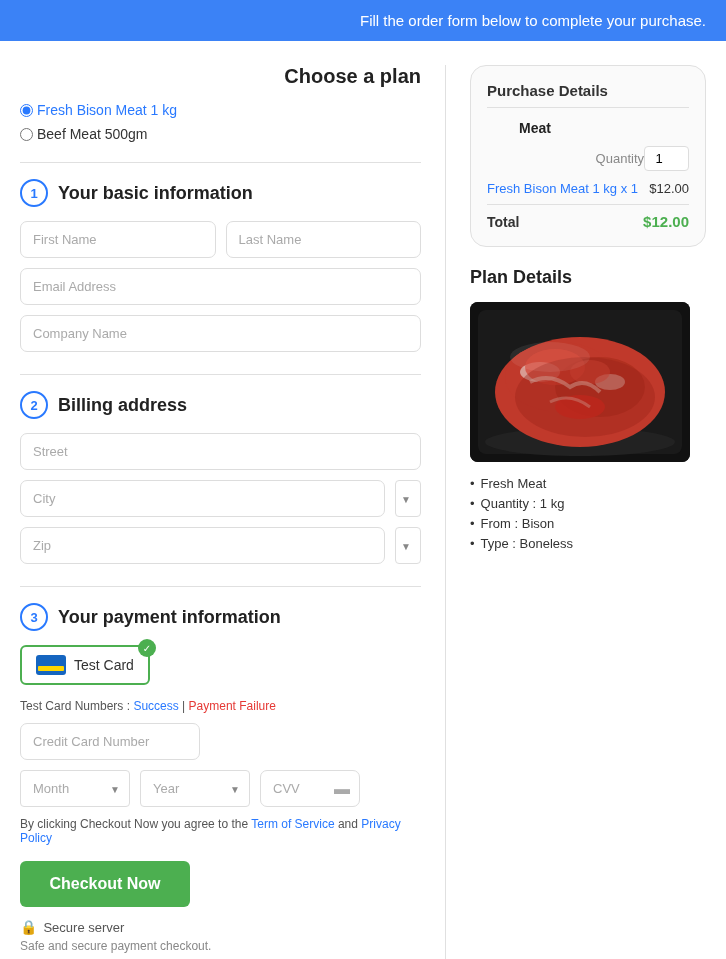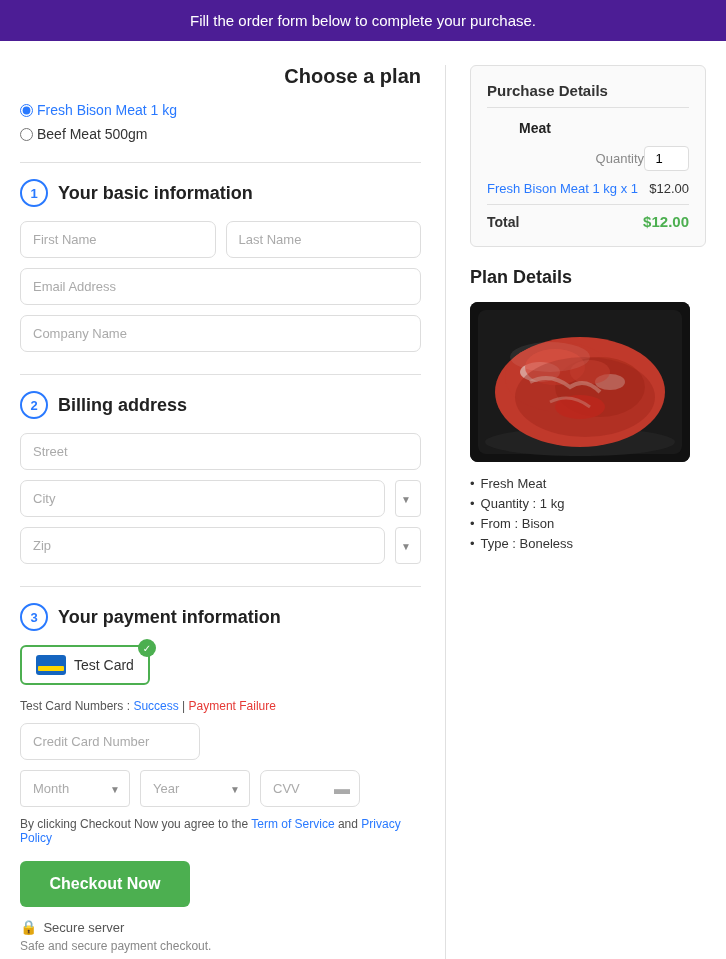--- a/index.html
+++ b/index.html
@@ -1,21 +1,21 @@
 <!DOCTYPE html>
 <html><head>
   <meta charset="utf-8">
   <style>
     * { box-sizing: border-box; margin: 0; padding: 0; }
     body { font-family: Arial, sans-serif; background: #f0f0f0; width: 726px; min-height: 959px; }
 
     .top-banner {
-      background: #4c1d95;
+      background: #3b82f6;
       color: white;
-      text-align: center;
+      text-align: right;
       padding: 12px 20px;
       font-size: 15px;
     }
 
     .main-container {
       display: flex;
       gap: 0;
       background: white;
       margin: 0;
       padding: 24px 20px 24px 20px;
@@ -274,21 +274,21 @@
 
     .safe-text {
       font-size: 12px;
       color: #888;
       margin-top: 2px;
     }
 
     
     .purchase-details-box {
       border: 1px solid #e0e0e0;
-      border-radius: 6px;
+      border-radius: 16px;
       padding: 16px;
       margin-bottom: 20px;
       background: #fafafa;
     }
 
     .purchase-details-title {
       font-size: 15px;
       font-weight: bold;
       color: #333;
       margin-bottom: 12px;

